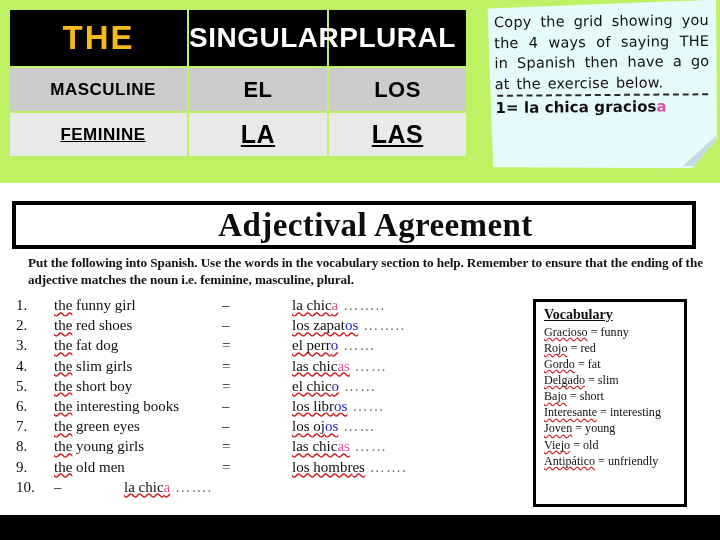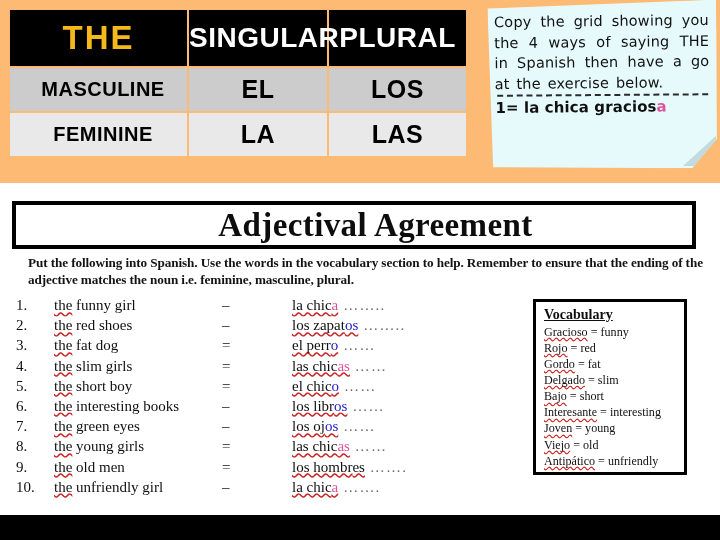--- a/index.html
+++ b/index.html
@@ -4,21 +4,21 @@
 <style>
   html, body {
     margin: 0;
     padding: 0;
     background: #000000;
   }
   #slide {
     position: relative;
     width: 720px;
     height: 540px;
-    background: #fdba74;
+    background: #bef264;
     overflow: hidden;
     font-family: "Liberation Sans", sans-serif;
   }
 
   
   #the-grid {
     position: absolute;
     left: 8px;
     top: 8px;
     width: 460px;
@@ -39,28 +39,28 @@
     color: #ffffff;
     height: 56px;
     font-size: 28px;
   }
   .hdr-the {
     color: #f5b91c !important;
     font-size: 33px !important;
     letter-spacing: 2px !important;
   }
   .row-masc td { background: #cccccc; color: #000000; height: 43px; }
-  .row-fem  td { background: #e9e9e9; color: #000000; height: 43px; }
+  .row-fem  td { background: #e9e9e9; color: #000000; height: 43px; text-decoration: underline; }
   .lbl-cell {
     text-align: left;
     padding-left: 9px !important;
-    font-size: 20px;
-    font-weight: bold;
-  }
-  .art-masc { color: #0000dd; font-size: 25px; }
+    font-size: 17px;
+    font-weight: bold;
+  }
+  .art-masc { color: #0000dd; font-size: 22px; }
   .art-fem  { color: #ee3399; font-size: 25px; }
   .col-a { width: 177px; }
   .col-b { width: 138px; }
   .col-c { width: 137px; }
 
   
   #sticky-note {
     position: absolute;
     left: 488px;
     top: 2px;
@@ -177,21 +177,21 @@
   }
   .blue-end { color: #2222cc; }
   .dots { color: #6b6b6b; letter-spacing: 1.2px; }
 
   
   #vocab-box {
     position: absolute;
     left: 533px;
     top: 116px;
     width: 154px;
-    height: 176px;
+    height: 208px;
     border: 3px solid #000000;
     background: #ffffff;
     box-sizing: border-box;
     padding: 5px 0 0 8px;
   }
   #vocab-title {
     font-family: "Liberation Serif", serif;
     font-weight: bold;
     font-size: 14px;
     text-decoration: underline;
@@ -311,21 +311,20 @@
           <span class="ex-es"><span class="sp"><span>las chic</span><span class="pink-end">as</span></span><span class="dots"> ……</span></span>
         </div>
         <div class="ex-row">
           <span class="ex-num">9.</span>
           <span class="ex-en"><span class="sp">the</span> old men</span>
           <span class="ex-sep">=</span>
           <span class="ex-es"><span class="sp"><span>los hombr</span><span>es</span></span><span class="dots"> …….</span></span>
         </div>
         <div class="ex-row">
           <span class="ex-num">10.</span>
-          <span class="ex-en"><span class="sp">the</span> unfriendly girl</span>
           <span class="ex-sep">–</span>
           <span class="ex-es"><span class="sp"><span>la chic</span><span class="pink-end">a</span></span><span class="dots"> …….</span></span>
         </div>
       </div>
 
     <div id="vocab-box">
       <div id="vocab-title">Vocabulary</div>
       <div id="vocab-entries">
           <div class="vocab-row"><span class="sp">Gracioso</span> = funny</div>
           <div class="vocab-row"><span class="sp">Rojo</span> = red</div>

